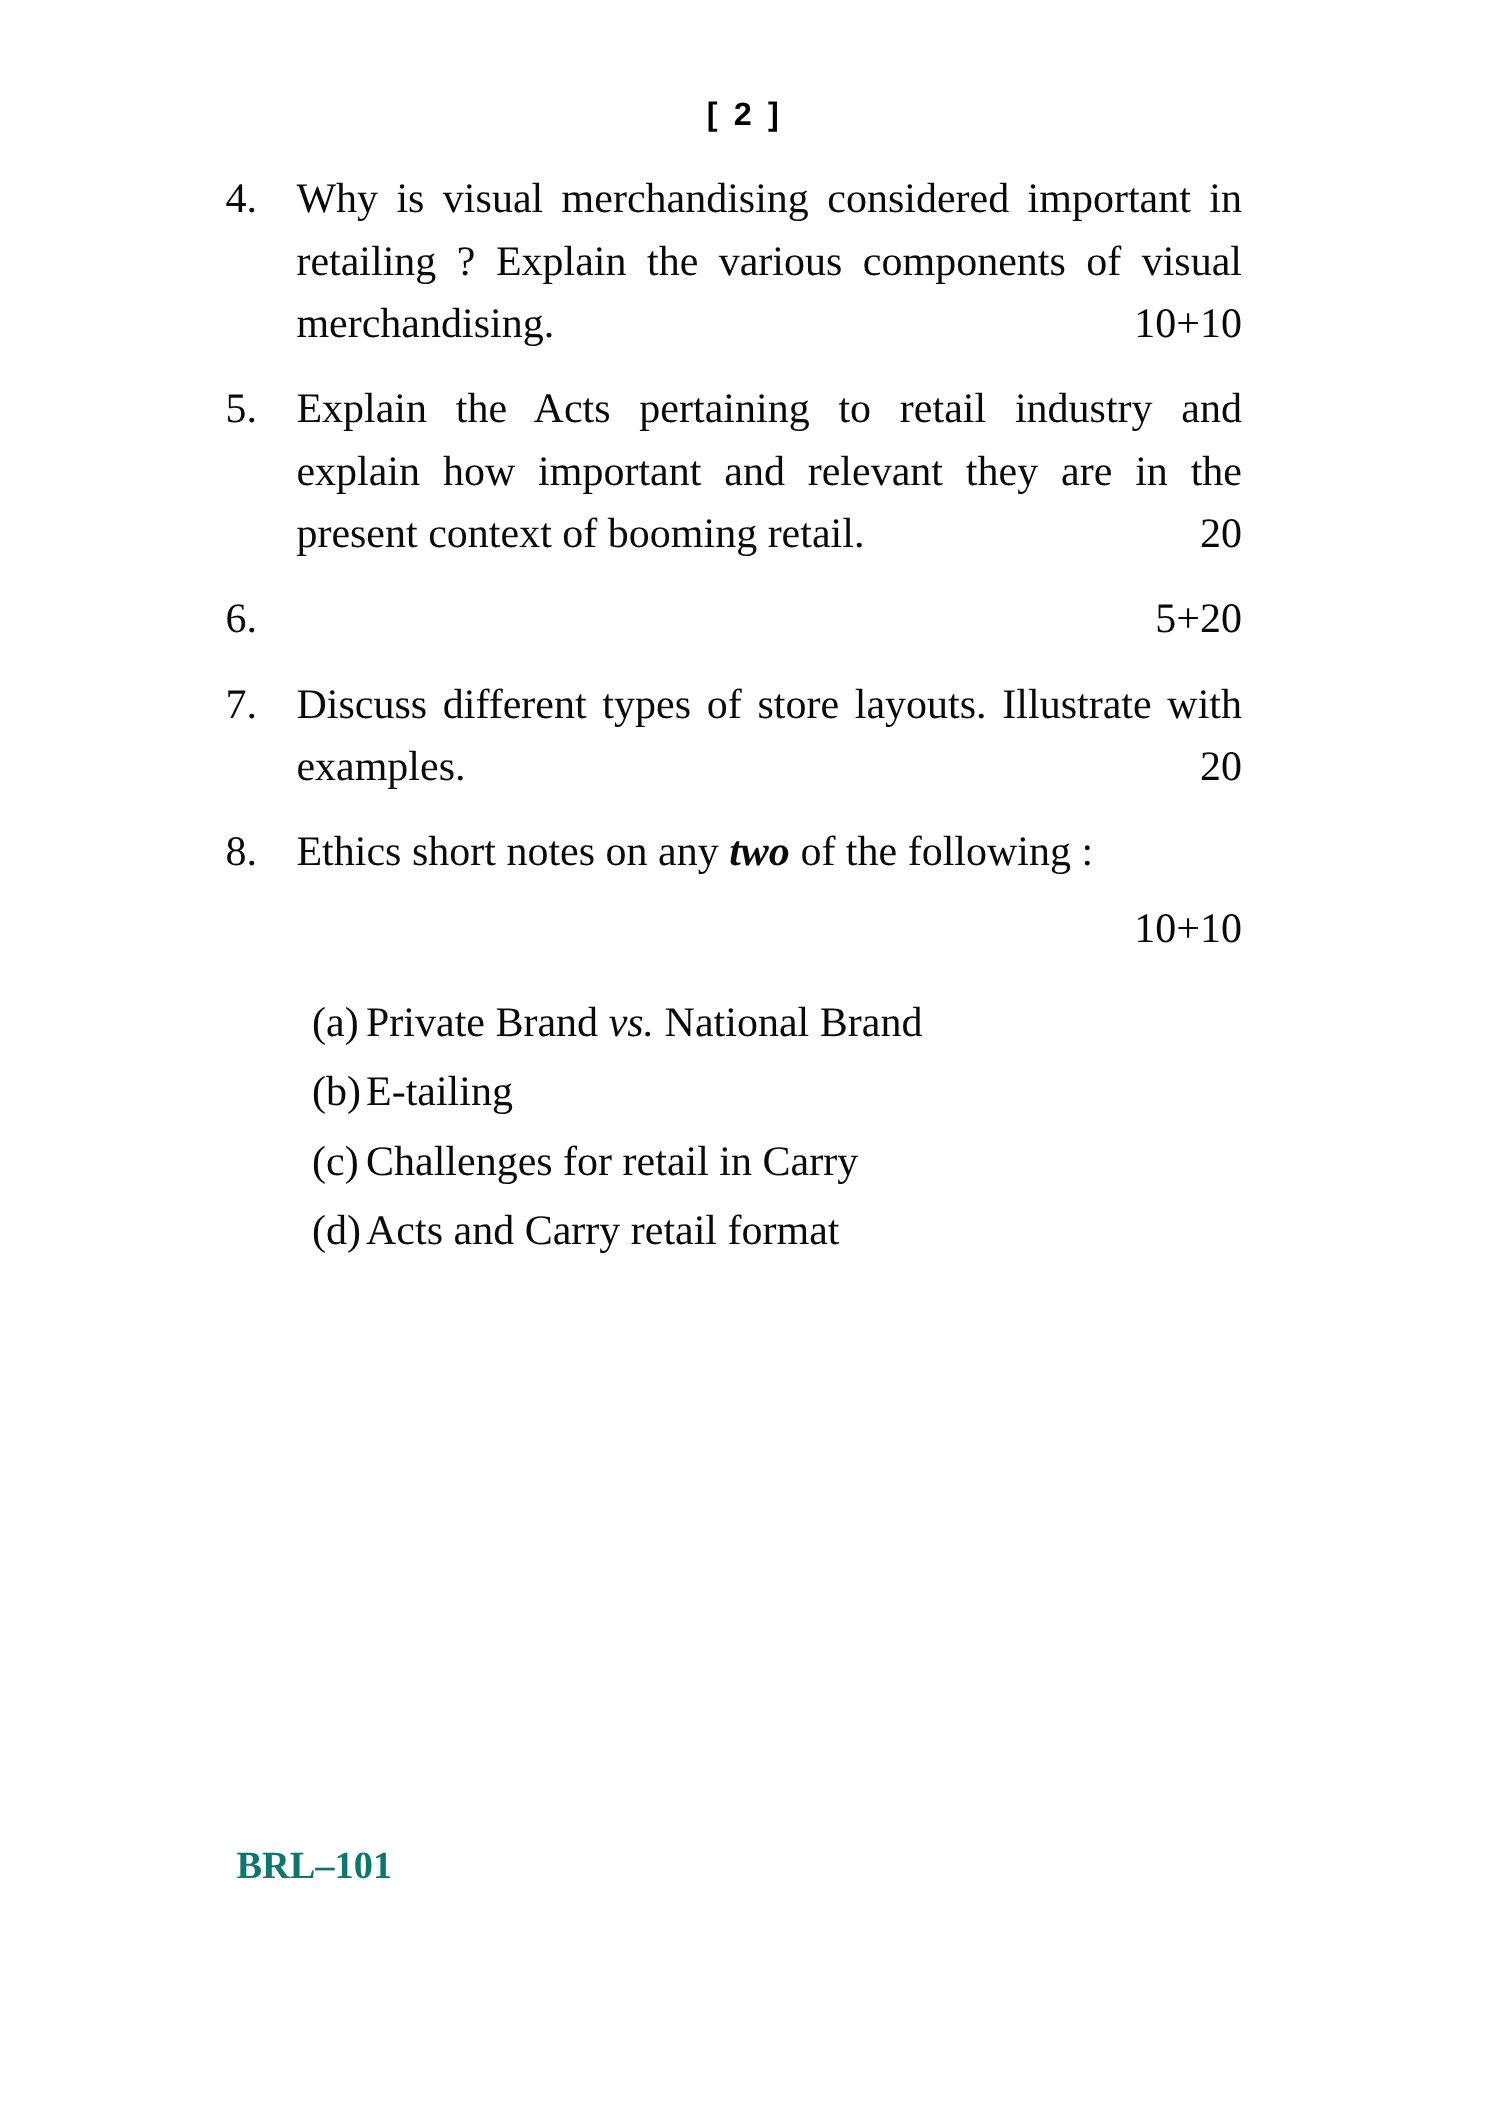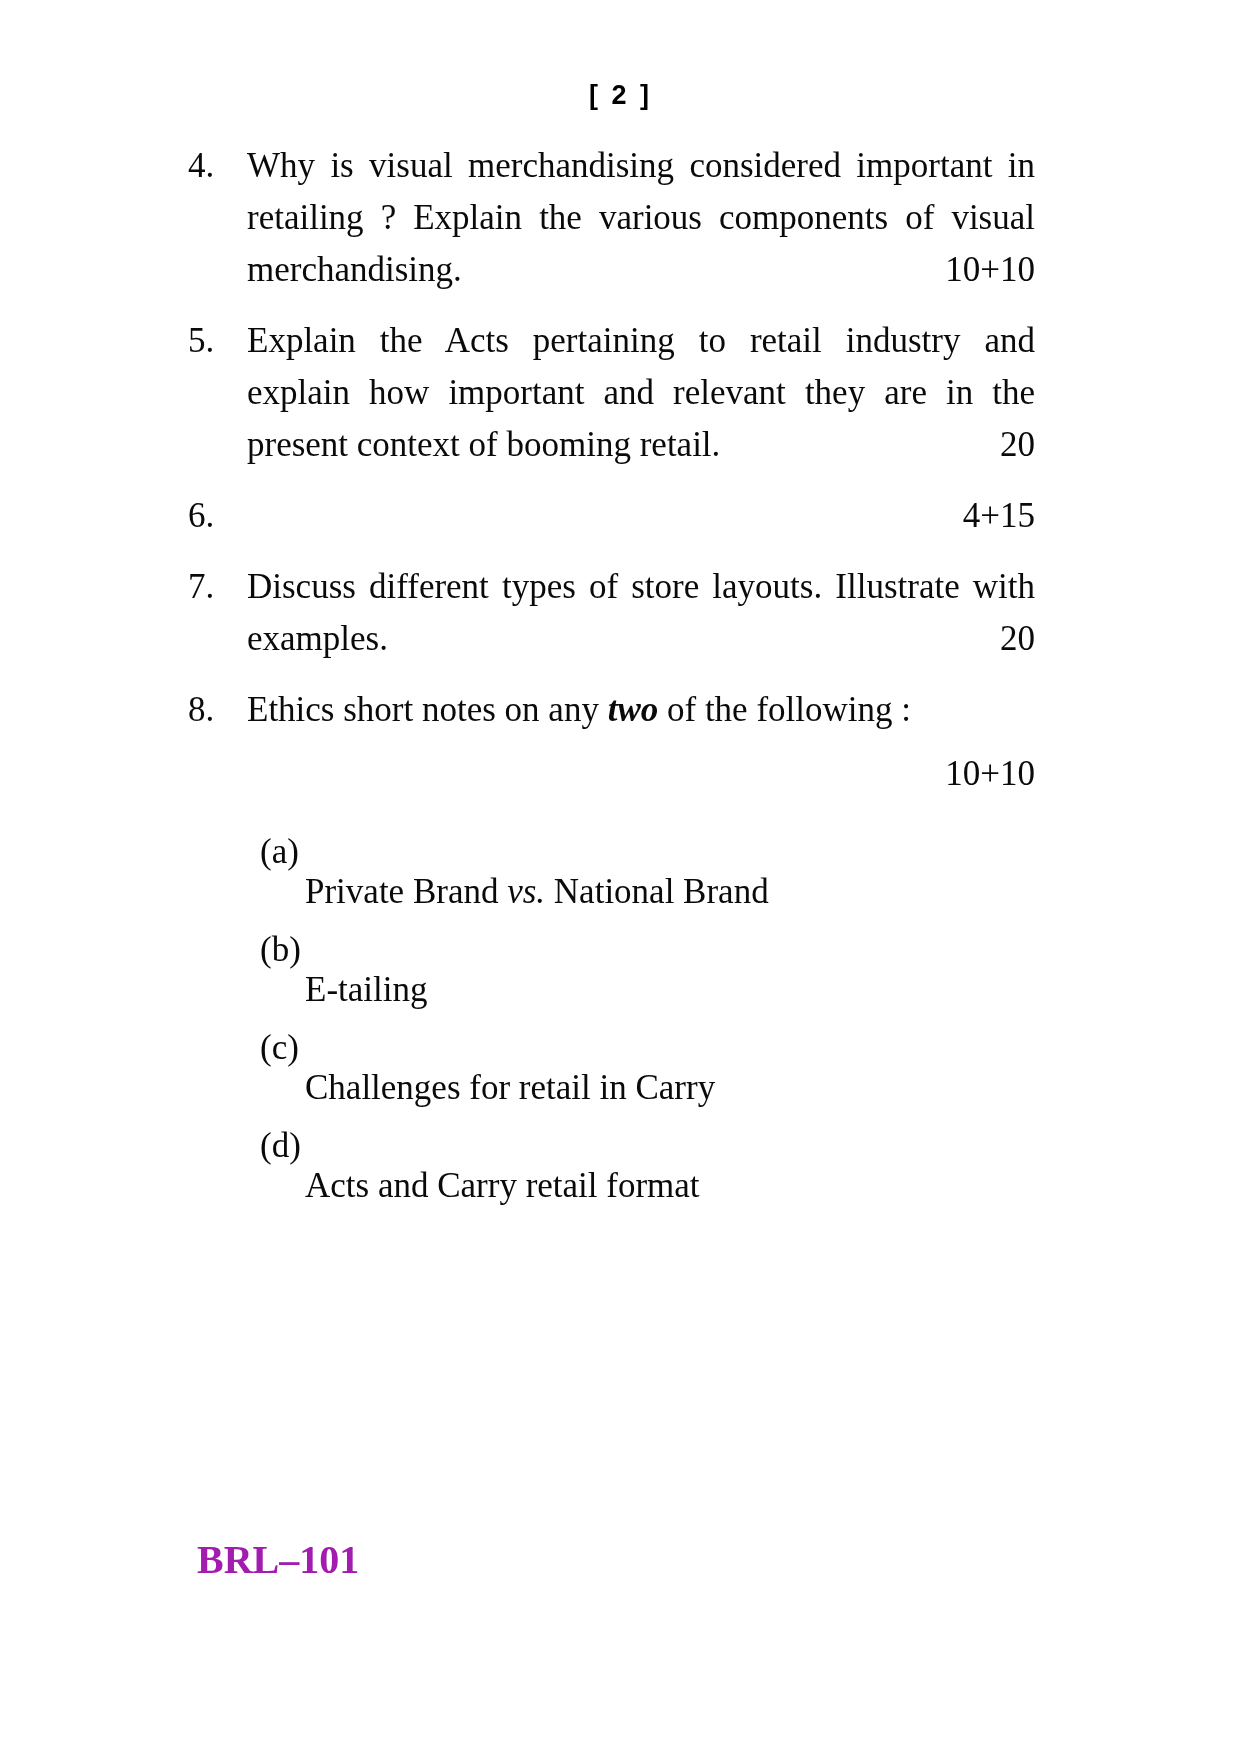--- a/index.html
+++ b/index.html
@@ -77,30 +77,29 @@
   }
   .subitem:first-child {
     margin-top: 0;
   }
   .sub-label {
     flex: 0 0 45px;
     width: 45px;
   }
   .sub-text {
     flex: 1 1 auto;
-    margin-top: 40px;
   }
   .page-footer {
     position: absolute;
     top: 1536px;
     left: 197px;
     font-family: "Liberation Serif", serif;
     font-weight: bold;
-    font-size: 40px;
-    color: #a21caf;
+    font-size: 32px;
+    color: #0f766e;
   }
 </style>
 </head>
 <body>
 
 <div class="page">
 
   <div class="page-header">[ 2 ]</div>
 
   <div class="content">
@@ -110,21 +109,21 @@
       <div class="q-body"><span>Why is visual merchandising considered important in retailing ? Explain the various components of visual merchandising.</span><span class="marks">10+10</span></div>
     </div>
 
     <div class="question">
       <div class="q-number">5.</div>
       <div class="q-body"><span>Explain the Acts pertaining to retail industry and explain how important and relevant they are in the present context of booming retail.</span><span class="marks">20</span></div>
     </div>
 
     <div class="question">
       <div class="q-number">6.</div>
-      <div class="q-body"><span class="marks">4+15</span></div>
+      <div class="q-body"><span class="marks">5+20</span></div>
     </div>
 
     <div class="question">
       <div class="q-number">7.</div>
       <div class="q-body"><span>Discuss different types of store layouts. Illustrate with examples.</span><span class="marks">20</span></div>
     </div>
 
     <div class="question">
       <div class="q-number">8.</div>
       <div class="q-body">

